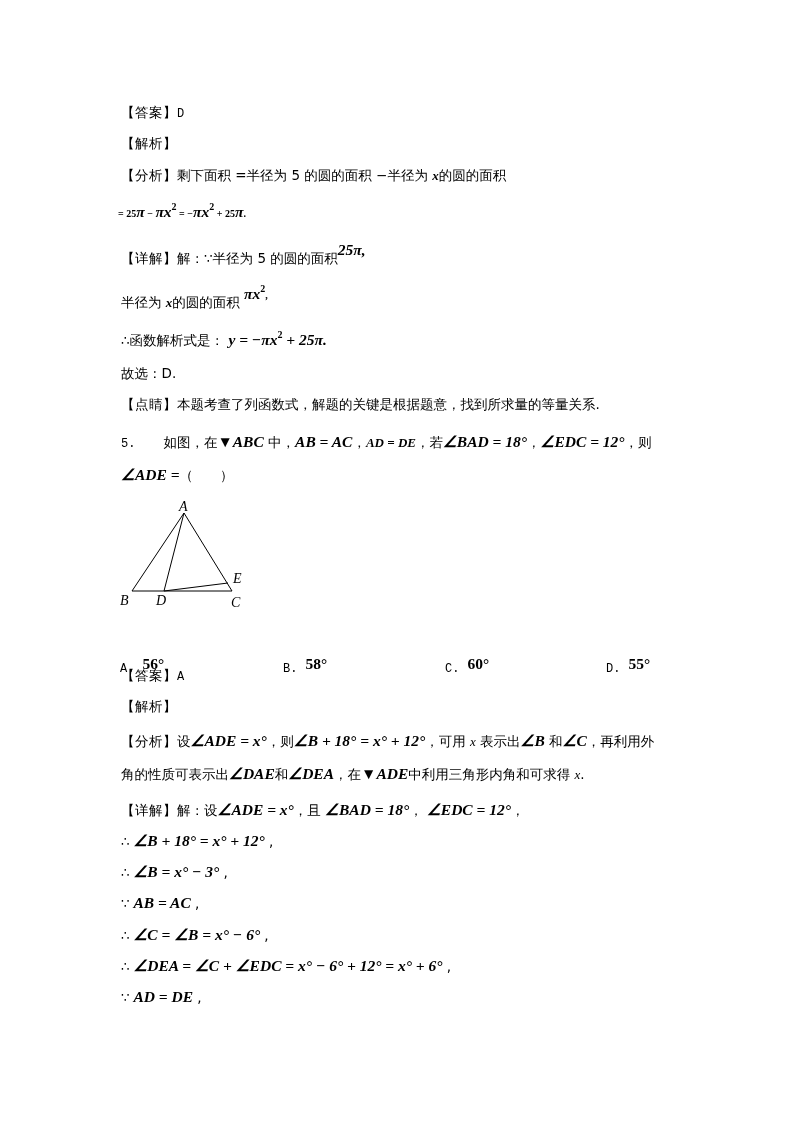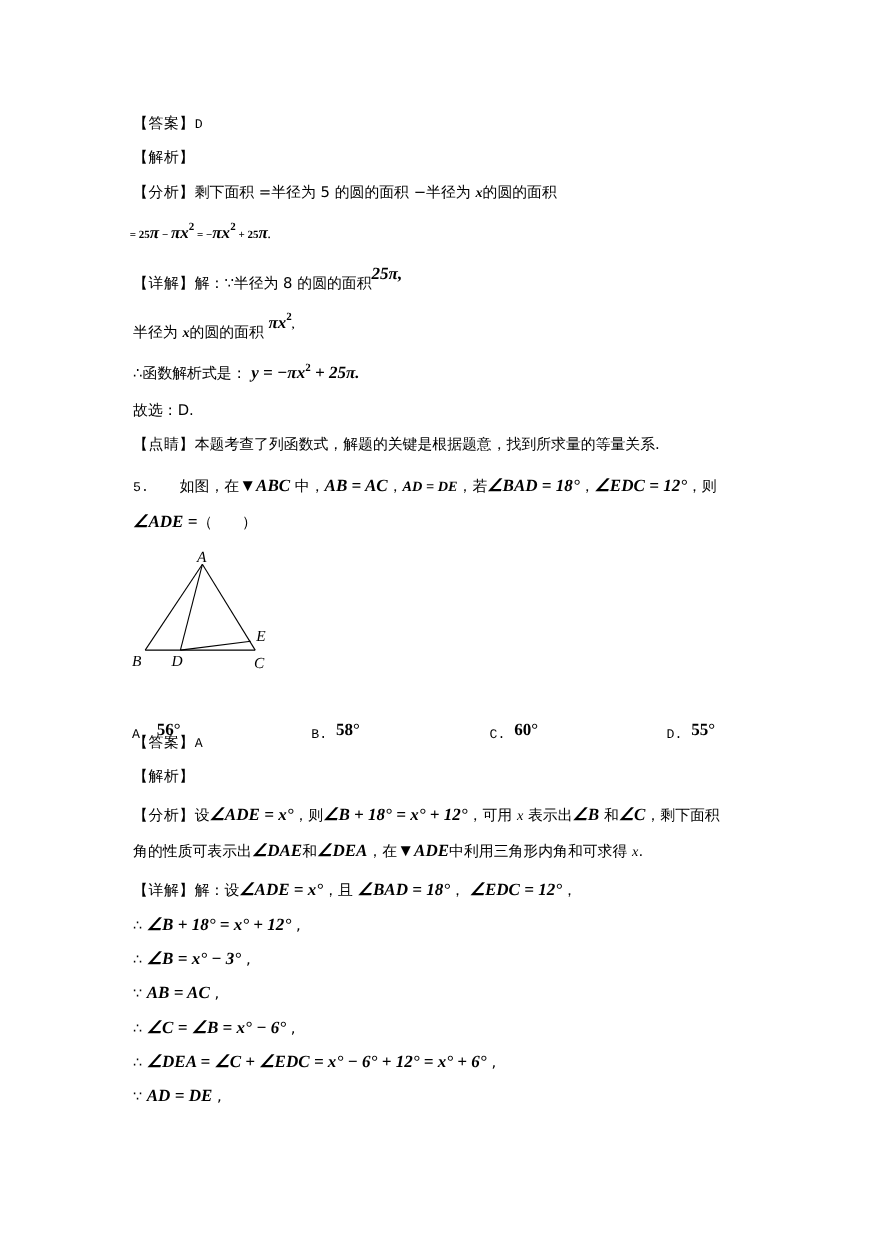--- a/index.html
+++ b/index.html
@@ -41,21 +41,21 @@
 
 <div class="line" style="top:165px">
   <span class="lbl">【分析】</span><span>剩下面积 =半径为 5 的圆的面积 −半径为 </span><span class="m small">x</span><span>的圆的面积</span>
 </div>
 
 <div class="line" style="top:202px; left:118px">
   <span class="mu">= 25</span><span class="m">π</span><span class="mu"> − </span><span class="m">πx</span><sup class="mu">2</sup><span class="mu"> = −</span><span class="m">πx</span><sup class="mu">2</sup><span class="mu"> + 25</span><span class="m">π</span><span class="mu">.</span>
 </div>
 
 <div class="line" style="top:248px">
-  <span class="lbl">【详解】</span><span>解：∵半径为 8 的圆的面积</span><span class="m raise">25π,</span>
+  <span class="lbl">【详解】</span><span>解：∵半径为 5 的圆的面积</span><span class="m raise">25π,</span>
 </div>
 
 <div class="line" style="top:292px">
   <span>半径为 </span><span class="m small">x</span><span>的圆的面积 </span><span class="raise"><span class="m">πx</span><sup class="mu">2</sup><span class="mu">,</span></span>
 </div>
 
 <div class="line" style="top:330px">
   <span>∴函数解析式是：</span> <span class="m">y = −πx</span><sup class="mu">2</sup><span class="m"> + 25π.</span>
 </div>
 
@@ -107,21 +107,21 @@
 
 <div class="line" style="top:665px">
   <span class="lbl">【答案】</span><span class="mono">A</span>
 </div>
 
 <div class="line" style="top:696px">
   <span class="lbl">【解析】</span>
 </div>
 
 <div class="line" style="top:731px">
-  <span class="lbl">【分析】</span><span><span>设</span><span class="m">∠ADE = x°</span><span>，则</span><span class="m">∠B + 18° = x° + 12°</span><span>，可用 </span><span class="m small" style="font-weight: normal;">x</span><span> 表示出</span><span class="m">∠B</span><span> 和</span><span class="m">∠C</span><span>，剩下面积</span></span>
+  <span class="lbl">【分析】</span><span><span>设</span><span class="m">∠ADE = x°</span><span>，则</span><span class="m">∠B + 18° = x° + 12°</span><span>，可用 </span><span class="m small" style="font-weight: normal;">x</span><span> 表示出</span><span class="m">∠B</span><span> 和</span><span class="m">∠C</span><span>，再利用外</span></span>
 </div>
 
 <div class="line" style="top:764px">
   <span><span>角的性质可表示出</span><span class="m">∠DAE</span><span>和</span><span class="m">∠DEA</span><span>，在</span><span class="m">▼ADE</span><span>中利用三角形内角和可求得 </span><span class="m small" style="font-weight: normal;">x</span><span>.</span></span>
 </div>
 
 <div class="line" style="top:800px">
   <span class="lbl">【详解】</span><span><span>解：设</span><span class="m">∠ADE = x°</span><span>，且 </span><span class="m">∠BAD = 18°</span><span>， </span><span class="m">∠EDC = 12°</span><span>，</span></span>
 </div>
 

